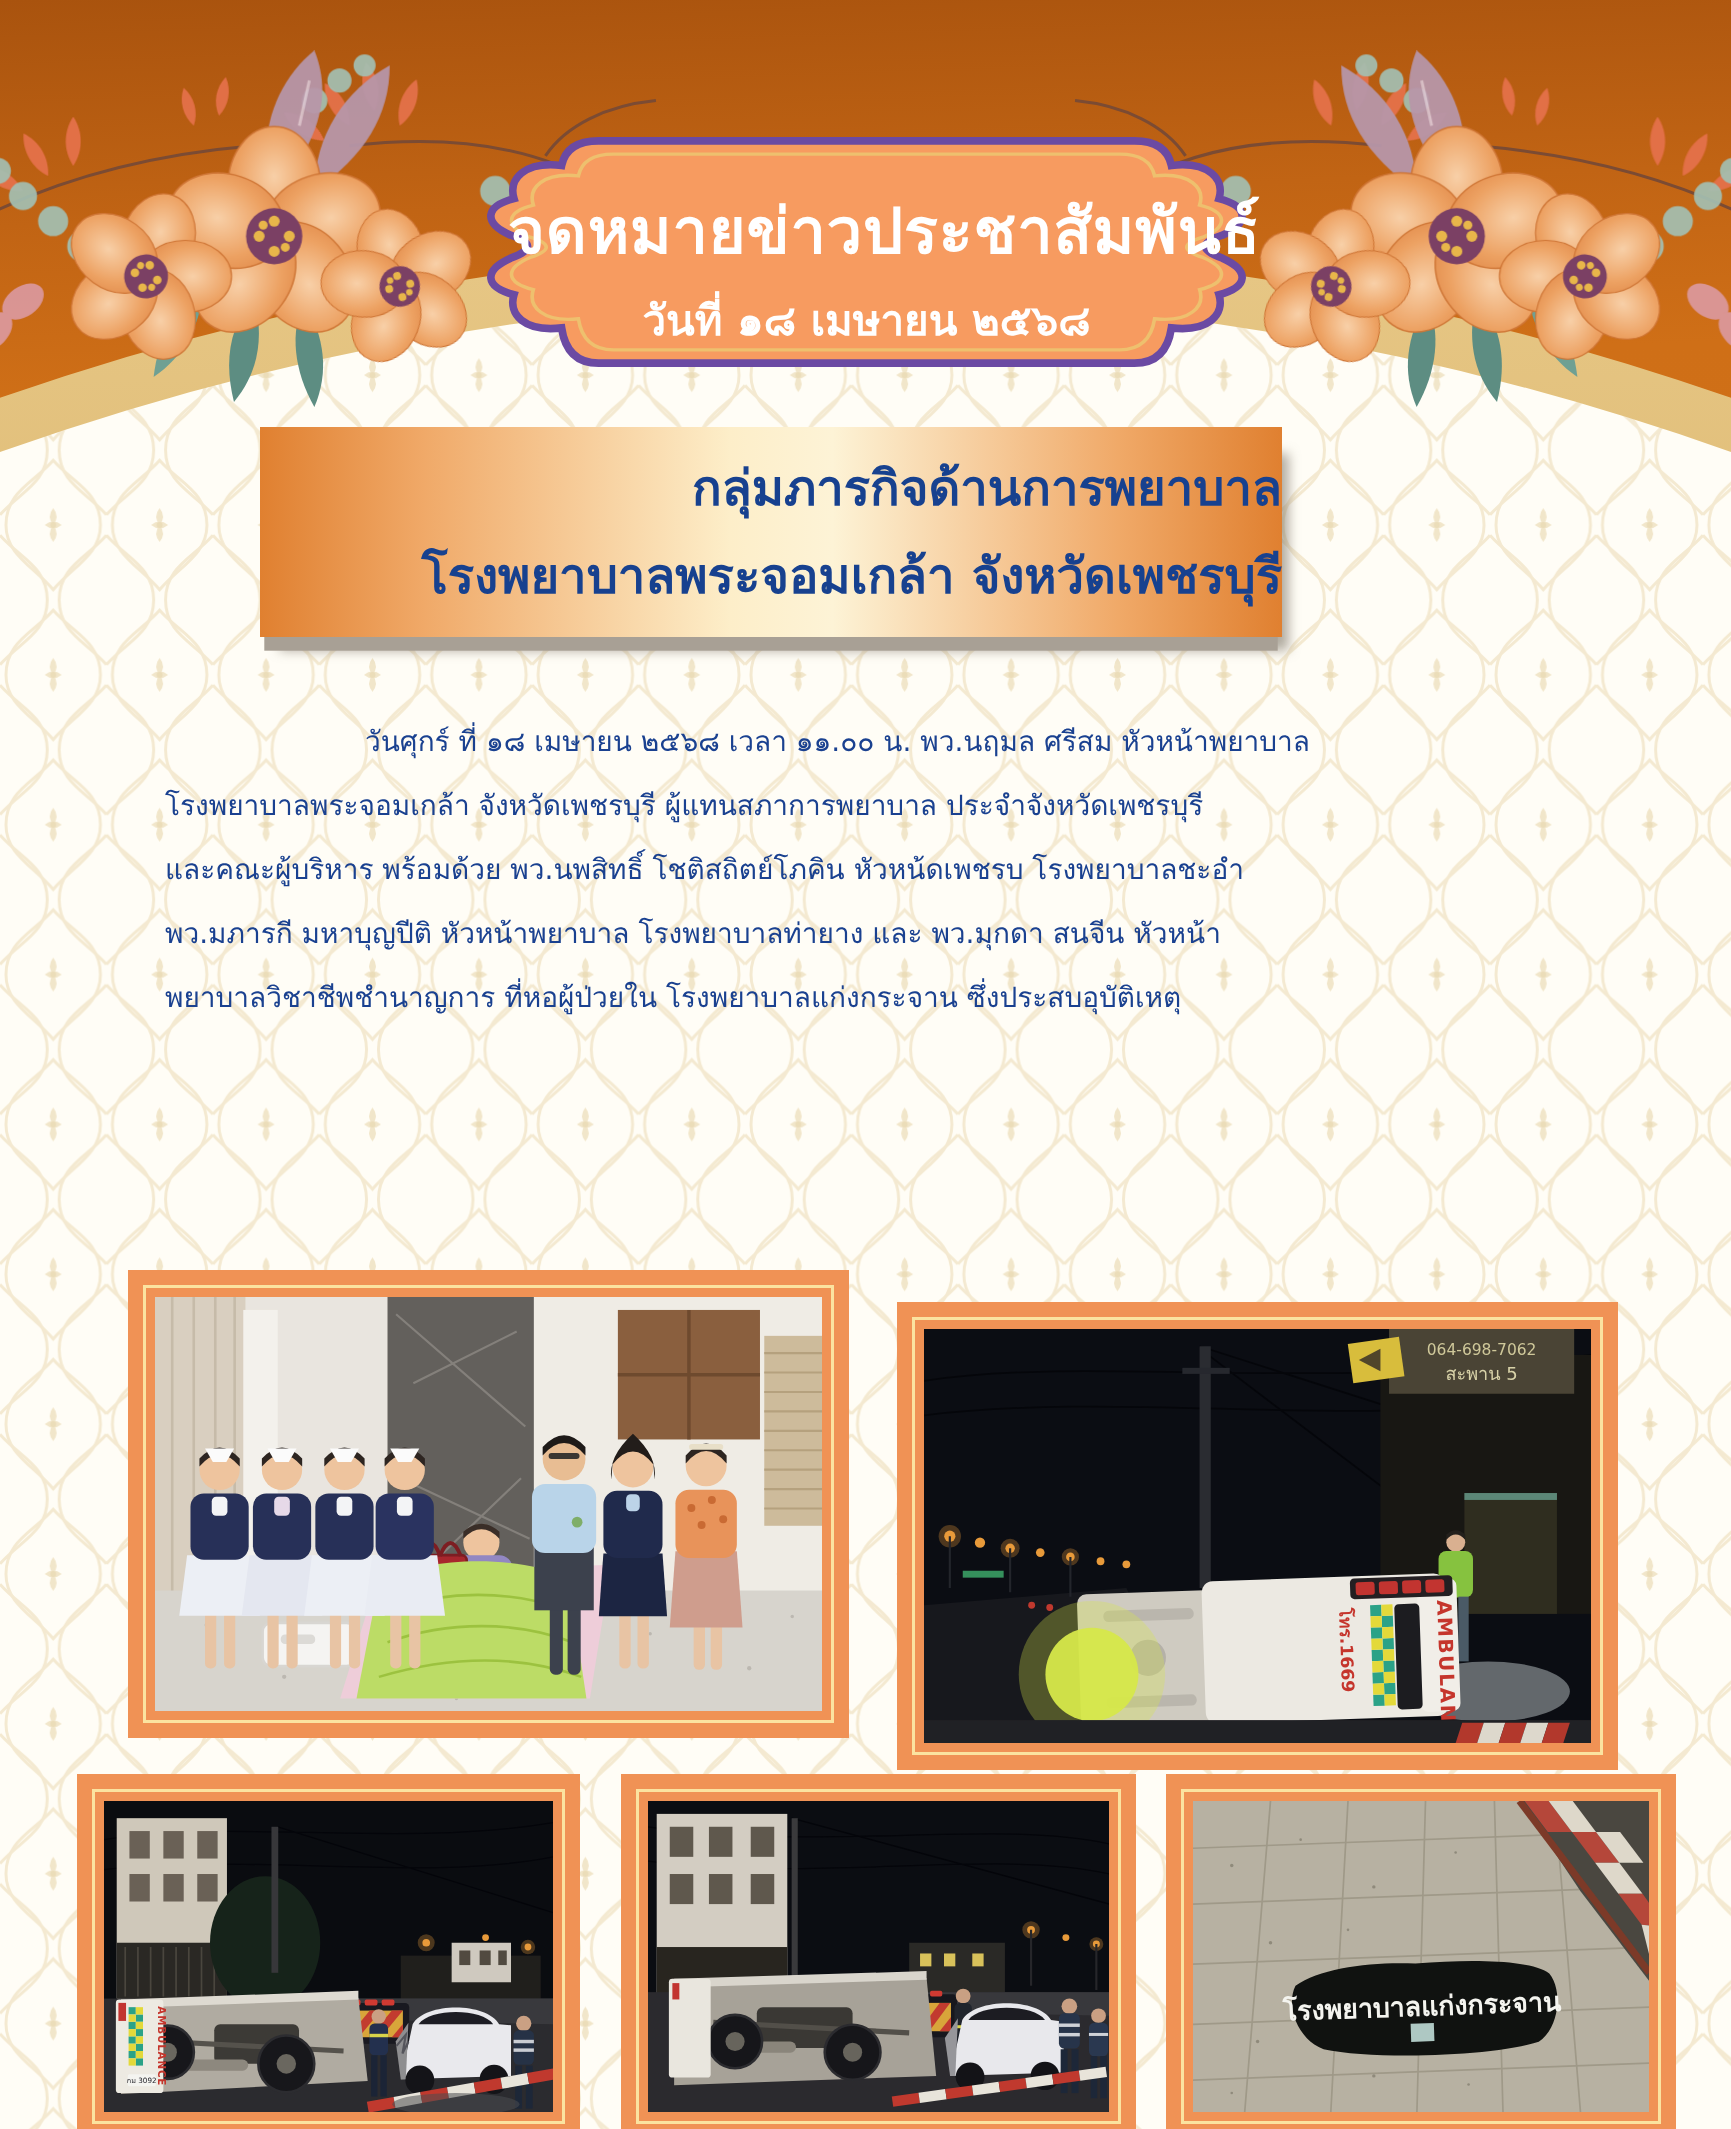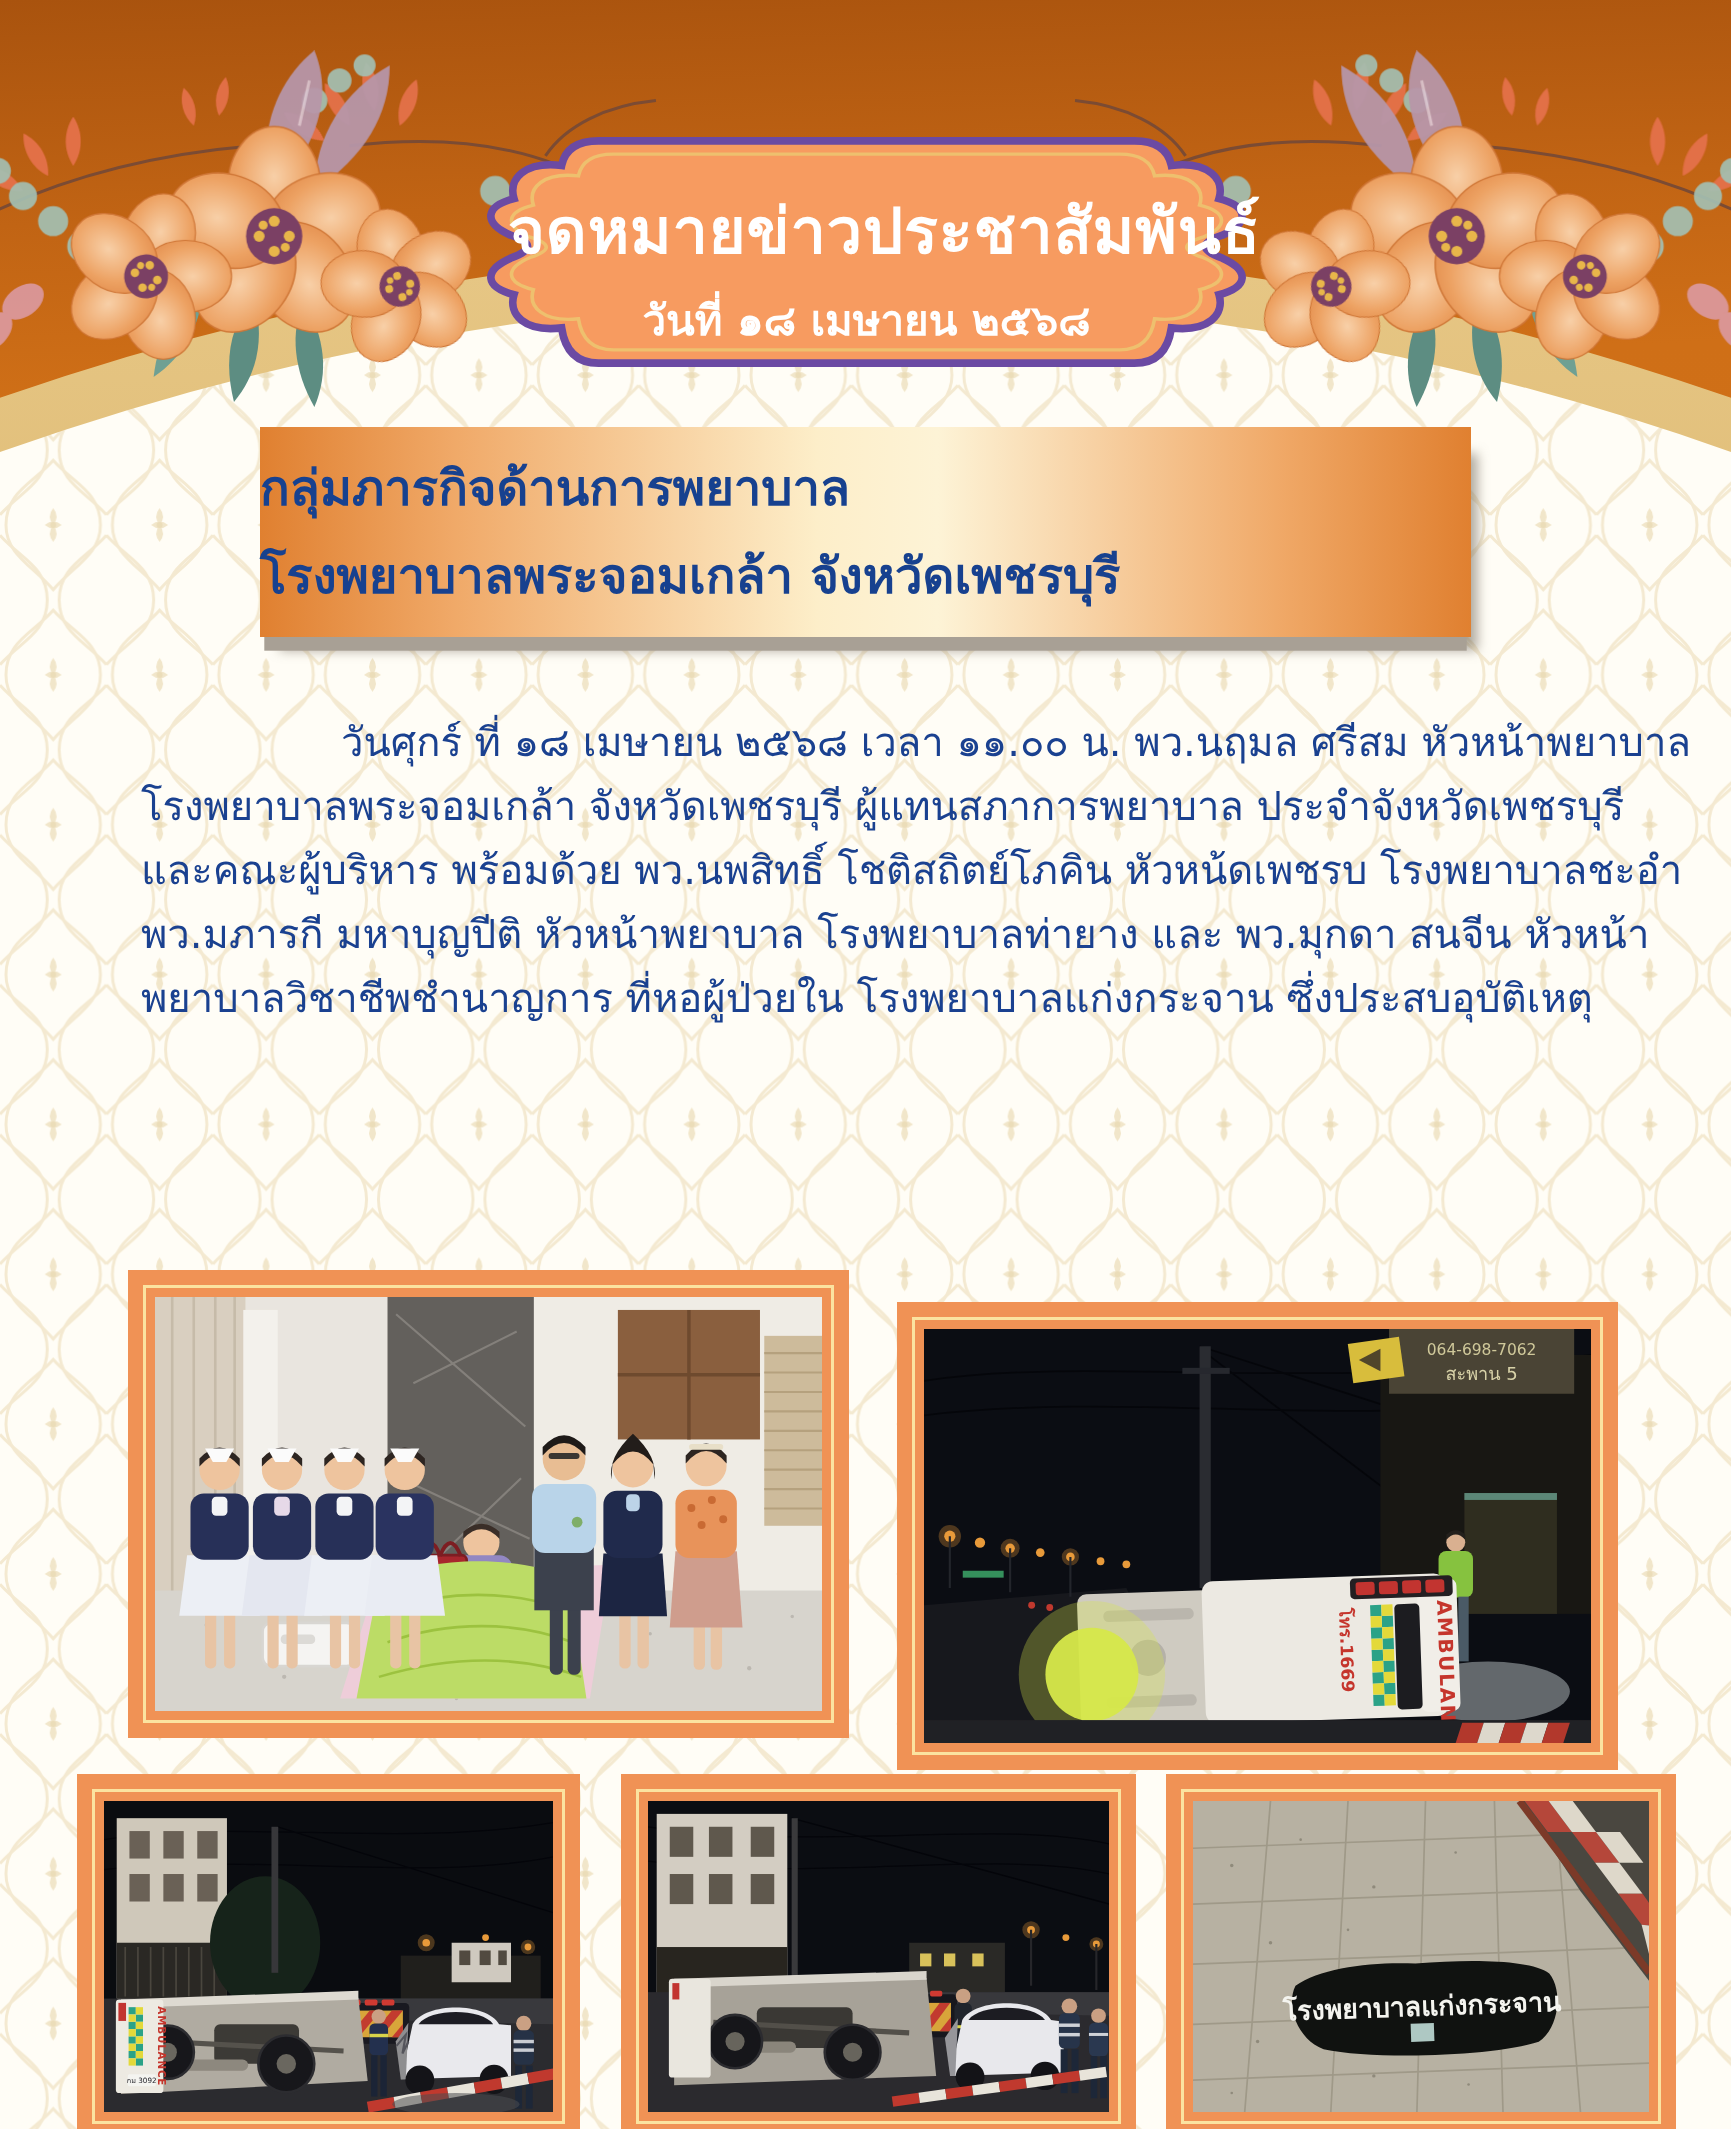--- a/index.html
+++ b/index.html
@@ -8,28 +8,28 @@
         background:linear-gradient(178deg,#a9530e 0%,#c16414 9%,#cf6f17 16%,#d37419 55%,#d06e13 88%,#c96910 100%);}
   svg{display:block;}
   .abs{position:absolute;}
   
   #plaque-wrap{left:443px;top:134px;width:847px;height:236px;}
   #page-title{left:461px;top:181px;width:847px;text-align:center;
       font-size:63px;font-weight:700;color:#ffffff;letter-spacing:0.9px;}
   #page-date{left:443px;top:287px;width:847px;text-align:center;
       font-size:42px;font-weight:700;color:#ffffff;}
   
-  #org-banner{left:260px;top:427px;width:1211px;height:210px;
+  #org-banner{left:260px;top:427px;width:1022px;height:210px;
       background:linear-gradient(90deg,#e08030 0%,#f0a968 16%,#fdeec9 46%,#fdf3d6 56%,#f0a968 84%,#e08030 100%);
       box-shadow:0 18px 0 -4.3px #a8a095, 12.8px 19.6px 11px -6px rgba(110,100,85,.55);
-      display:flex;flex-direction:column;justify-content:center;align-items:flex-start;gap:10px;}
+      display:flex;flex-direction:column;justify-content:center;align-items:flex-end;gap:10px;}
   .org-line{font-size:49px;font-weight:700;color:#17418f;white-space:nowrap;}
   
   #article{left:141px;top:710px;width:1469px;}
-  .article-line{height:64px;line-height:64px;font-size:40px;color:#1a4190;white-space:nowrap;}
+  .article-line{height:64px;line-height:64px;font-size:28px;color:#1a4190;white-space:nowrap;margin-left:24px;}
   .article-line.indent{padding-left:200px;}
   
   .photo{background:#f09255;padding:15.3px;box-sizing:border-box;}
   .photo-inner{border:3.8px solid #fbe3a0;padding:8.5px;width:100%;height:100%;box-sizing:border-box;}
   .photo-inner svg{width:100%;height:100%;}
   #photo1{left:128px; top:1270px;width:721px;height:468px;}
   #photo2{left:897px;top:1270px;width:721px;height:468px;margin-top:32px;}
   #photo3{left:77px; top:1774px;width:503px;height:365px;}
   #photo4{left:621px;top:1774px;width:515px;height:365px;}
   #photo5{left:1166px;top:1774px;width:510px;height:365px;}

